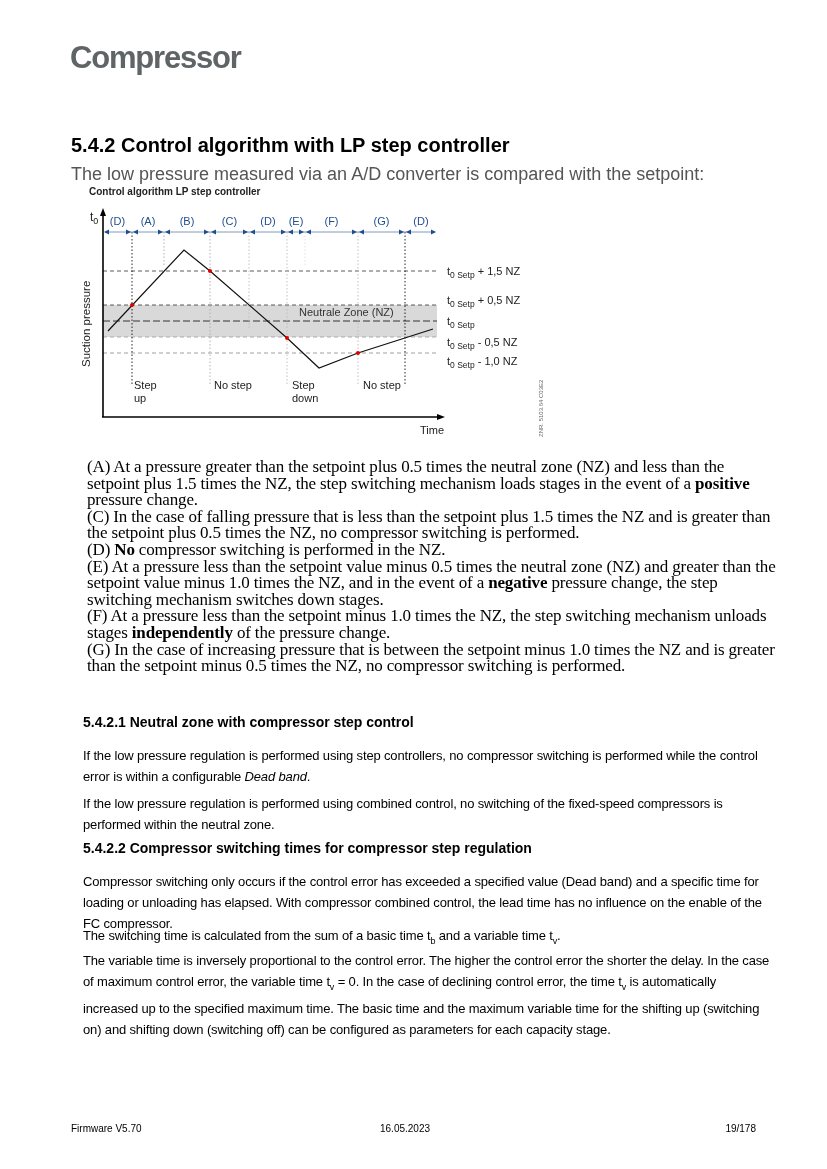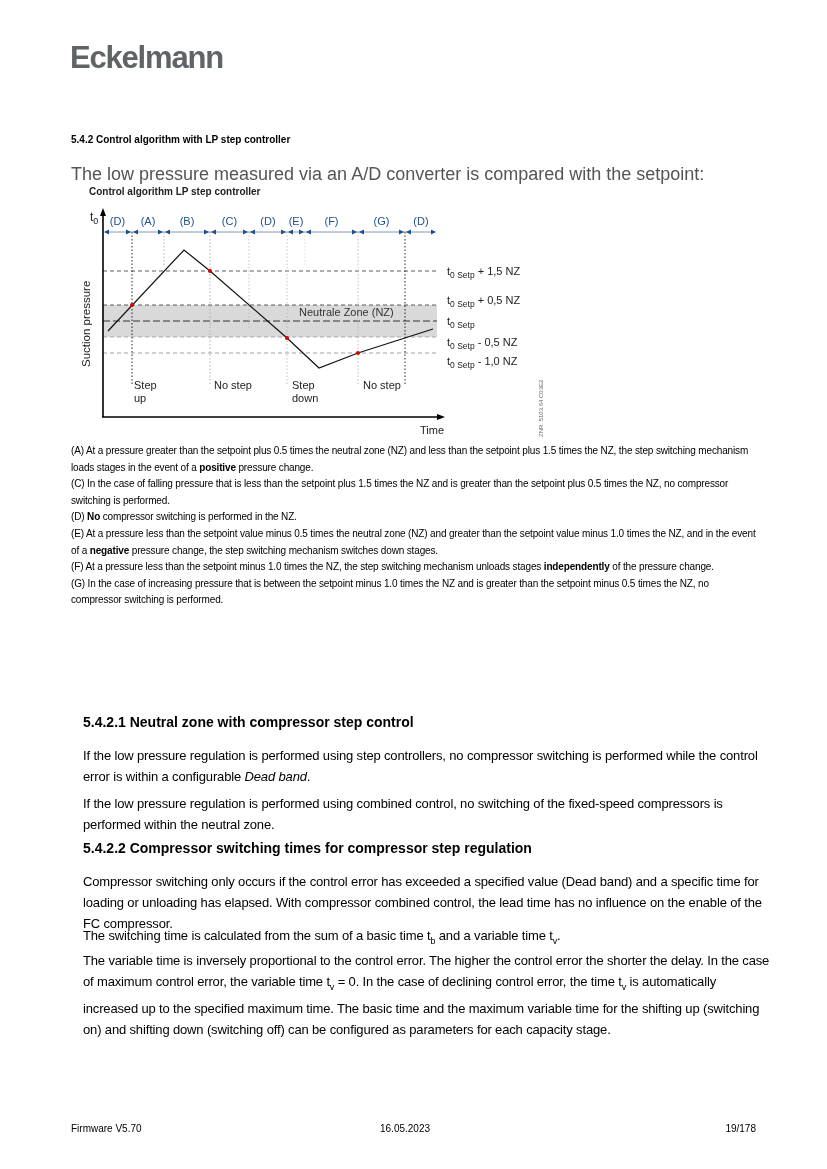--- a/index.html
+++ b/index.html
@@ -1,37 +1,37 @@
 <!DOCTYPE html>
 <html><head>
 <meta charset="utf-8">
 <style>
   html, body { margin: 0; padding: 0; background: #ffffff; }
   body { width: 827px; height: 1169px; position: relative; overflow: hidden;
          font-family: "Liberation Sans", sans-serif; color: #000; }
   .logo { position: absolute; left: 70px; top: 40px; font-family: "Liberation Sans", sans-serif;
           font-weight: bold; font-size: 31px; letter-spacing: -1.2px; color: #5f6466; }
-  .h2 { position: absolute; left: 71px; top: 134px; font-size: 10px; font-weight: bold; margin: 0; text-align: right; }
+  .h2 { position: absolute; left: 71px; top: 134px; font-size: 20px; font-weight: bold; margin: 0; text-align: right; }
   .intro { position: absolute; left: 71px; top: 164px; font-size: 18px; color: #555; margin: 0; }
   .fig-title { position: absolute; left: 89px; top: 186px; font-size: 10px; color: #222; font-weight: bold; }
   #diagram { position: absolute; left: 75px; top: 205px; }
-  .desc { position: absolute; left: 71px; top: 443px; width: 690px; font-size: 10px; line-height: 16.6px;
-          margin: 0; letter-spacing: -0.15px; }
+  .desc { position: absolute; left: 71px; top: 443px; width: 690px; font-size: 17px; line-height: 16.6px;
+          margin: 16px; letter-spacing: -0.15px; font-family: Liberation Serif, serif; }
   .desc p { margin: 0; }
   .h3 { position: absolute; left: 71px; font-size: 14px; font-weight: bold; margin: 12px; }
   .para { position: absolute; left: 71px; width: 690px; font-size: 13px; line-height: 21px; margin: 12px;
           letter-spacing: -0.15px; }
   .para sub { font-size: 9px; }
   .footer { position: absolute; top: 1123px; font-size: 10px; }
   svg text { font-family: "Liberation Sans", sans-serif; }
 </style>
 </head>
 <body>
 
-<div class="logo">Eckelmann</div>
+<div class="logo">Compressor</div>
 
 <h2 class="h2">5.4.2  Control algorithm with LP step controller</h2>
 <p class="intro">The low pressure measured via an A/D converter is compared with the setpoint:</p>
 
 <div class="fig-title">Control algorithm LP step controller</div>
 
 <svg id="diagram" width="480" height="235" viewBox="0 0 480 235">
 
   <rect x="28" y="100" width="334" height="32" fill="#d9d9d9"></rect>
 

